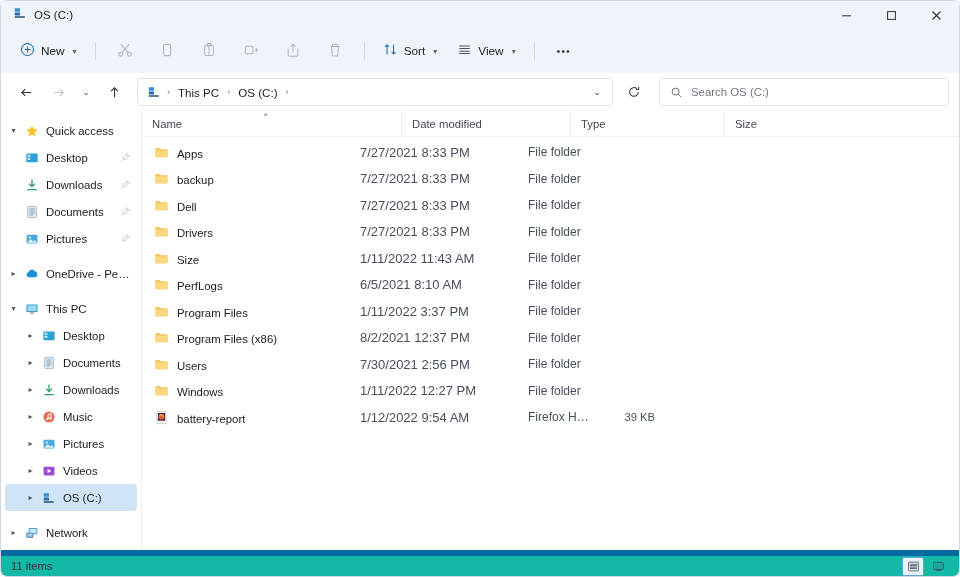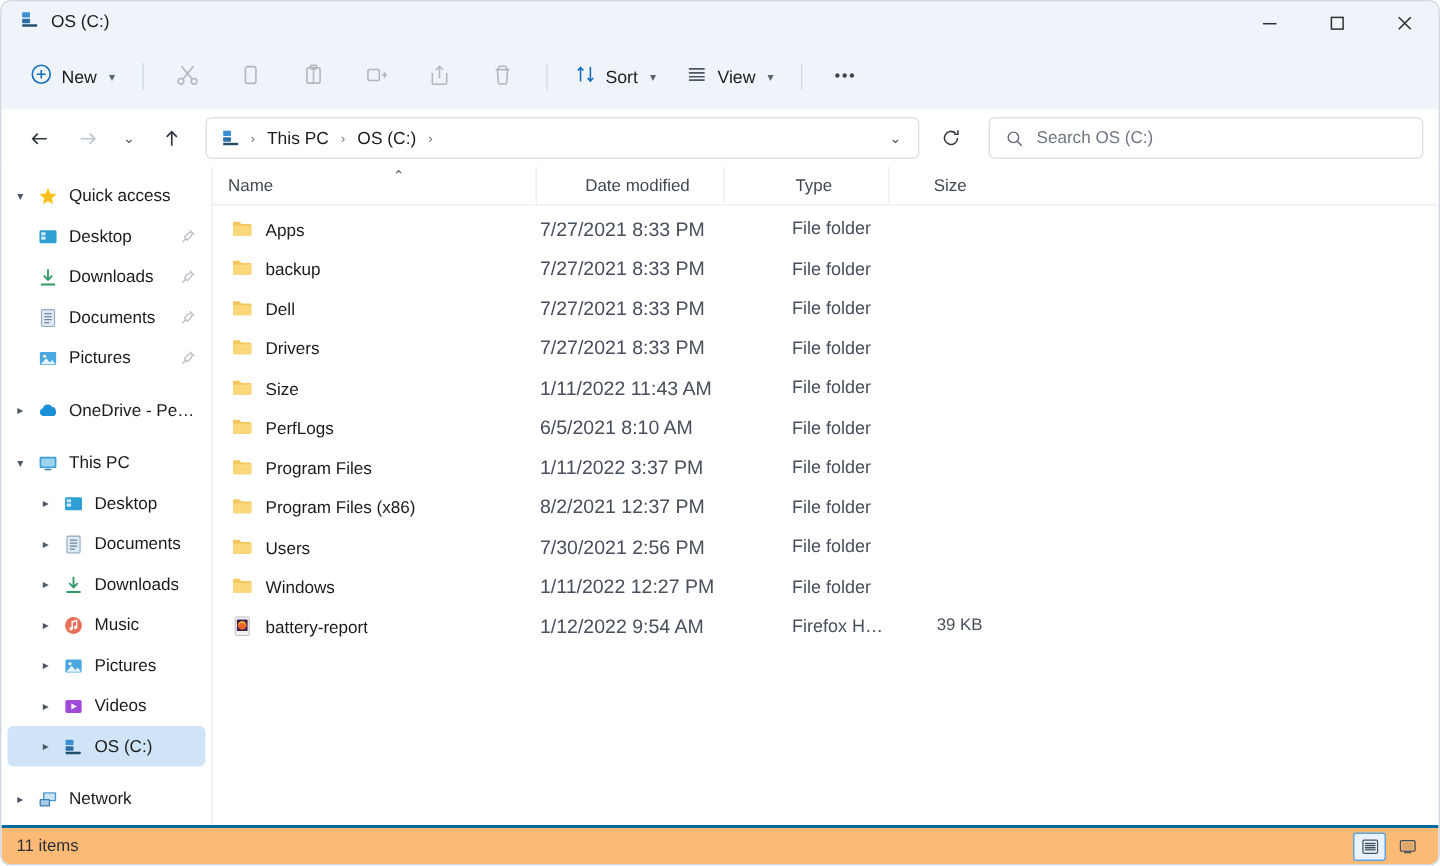--- a/index.html
+++ b/index.html
@@ -165,28 +165,29 @@
   .gap-sm { height: 8px; }
 
   
   .filepane { flex: 1; display: flex; flex-direction: column; min-width: 0; background: #fff; }
   .col-head {
     height: 26px;
     display: flex; align-items: center;
     border-bottom: 1px solid #edf0f4;
     position: relative;
     flex: 0 0 26px;
+    gap: 44px;
   }
   .col {
     font-size: 11.3px; color: #404854;
     padding-left: 10px;
     position: relative; height: 26px;
     display: flex; align-items: center;
   }
-  .col + .col { border-left: 1px solid #edf0f4; justify-content: center; }
+  .col + .col { border-left: 1px solid #edf0f4; }
   .c-name { width: 215px; }
   .c-date { width: 125px; }
   .c-type { width: 110px; }
   .c-size { width: 72px; }
   .sort-caret {
     position: absolute;
     left: 120px; top: 1px;
     font-size: 9px; color: #555f6c;
   }
   .rows { flex: 1; overflow: hidden; padding-top: 2px; }
@@ -205,24 +206,24 @@
     white-space: nowrap; overflow: hidden; text-overflow: ellipsis;
   }
   .f-date { width: 125px; font-size: 13px; color: #474f5c; }
   .f-type { width: 110px; font-size: 12px; color: #474f5c;
             white-space: nowrap; overflow: hidden; text-overflow: ellipsis; padding-left: 43px; }
   .f-size { width: 72px; font-size: 11.2px; color: #474f5c; text-align: right; padding-right: 12px; }
 
   
   .statusbar {
     height: 26px;
-    border-top: 2px solid #0369a1;
+    border-top: 6px solid #0369a1;
     display: flex; align-items: center;
     padding: 0 10px;
-    background: #fdba74;
+    background: #14b8a6;
     flex: 0 0 26px;
   }
   .status-text { font-size: 11.2px; color: #2a313c; }
   .view-toggles { margin-left: auto; display: flex; gap: 3px; }
   .vt {
     width: 22px; height: 19px;
     display: flex; align-items: center; justify-content: center;
     border-radius: 2px;
   }
   .vt.active { border: 1px solid #5fa3e0; background: #eaf3fc; }

